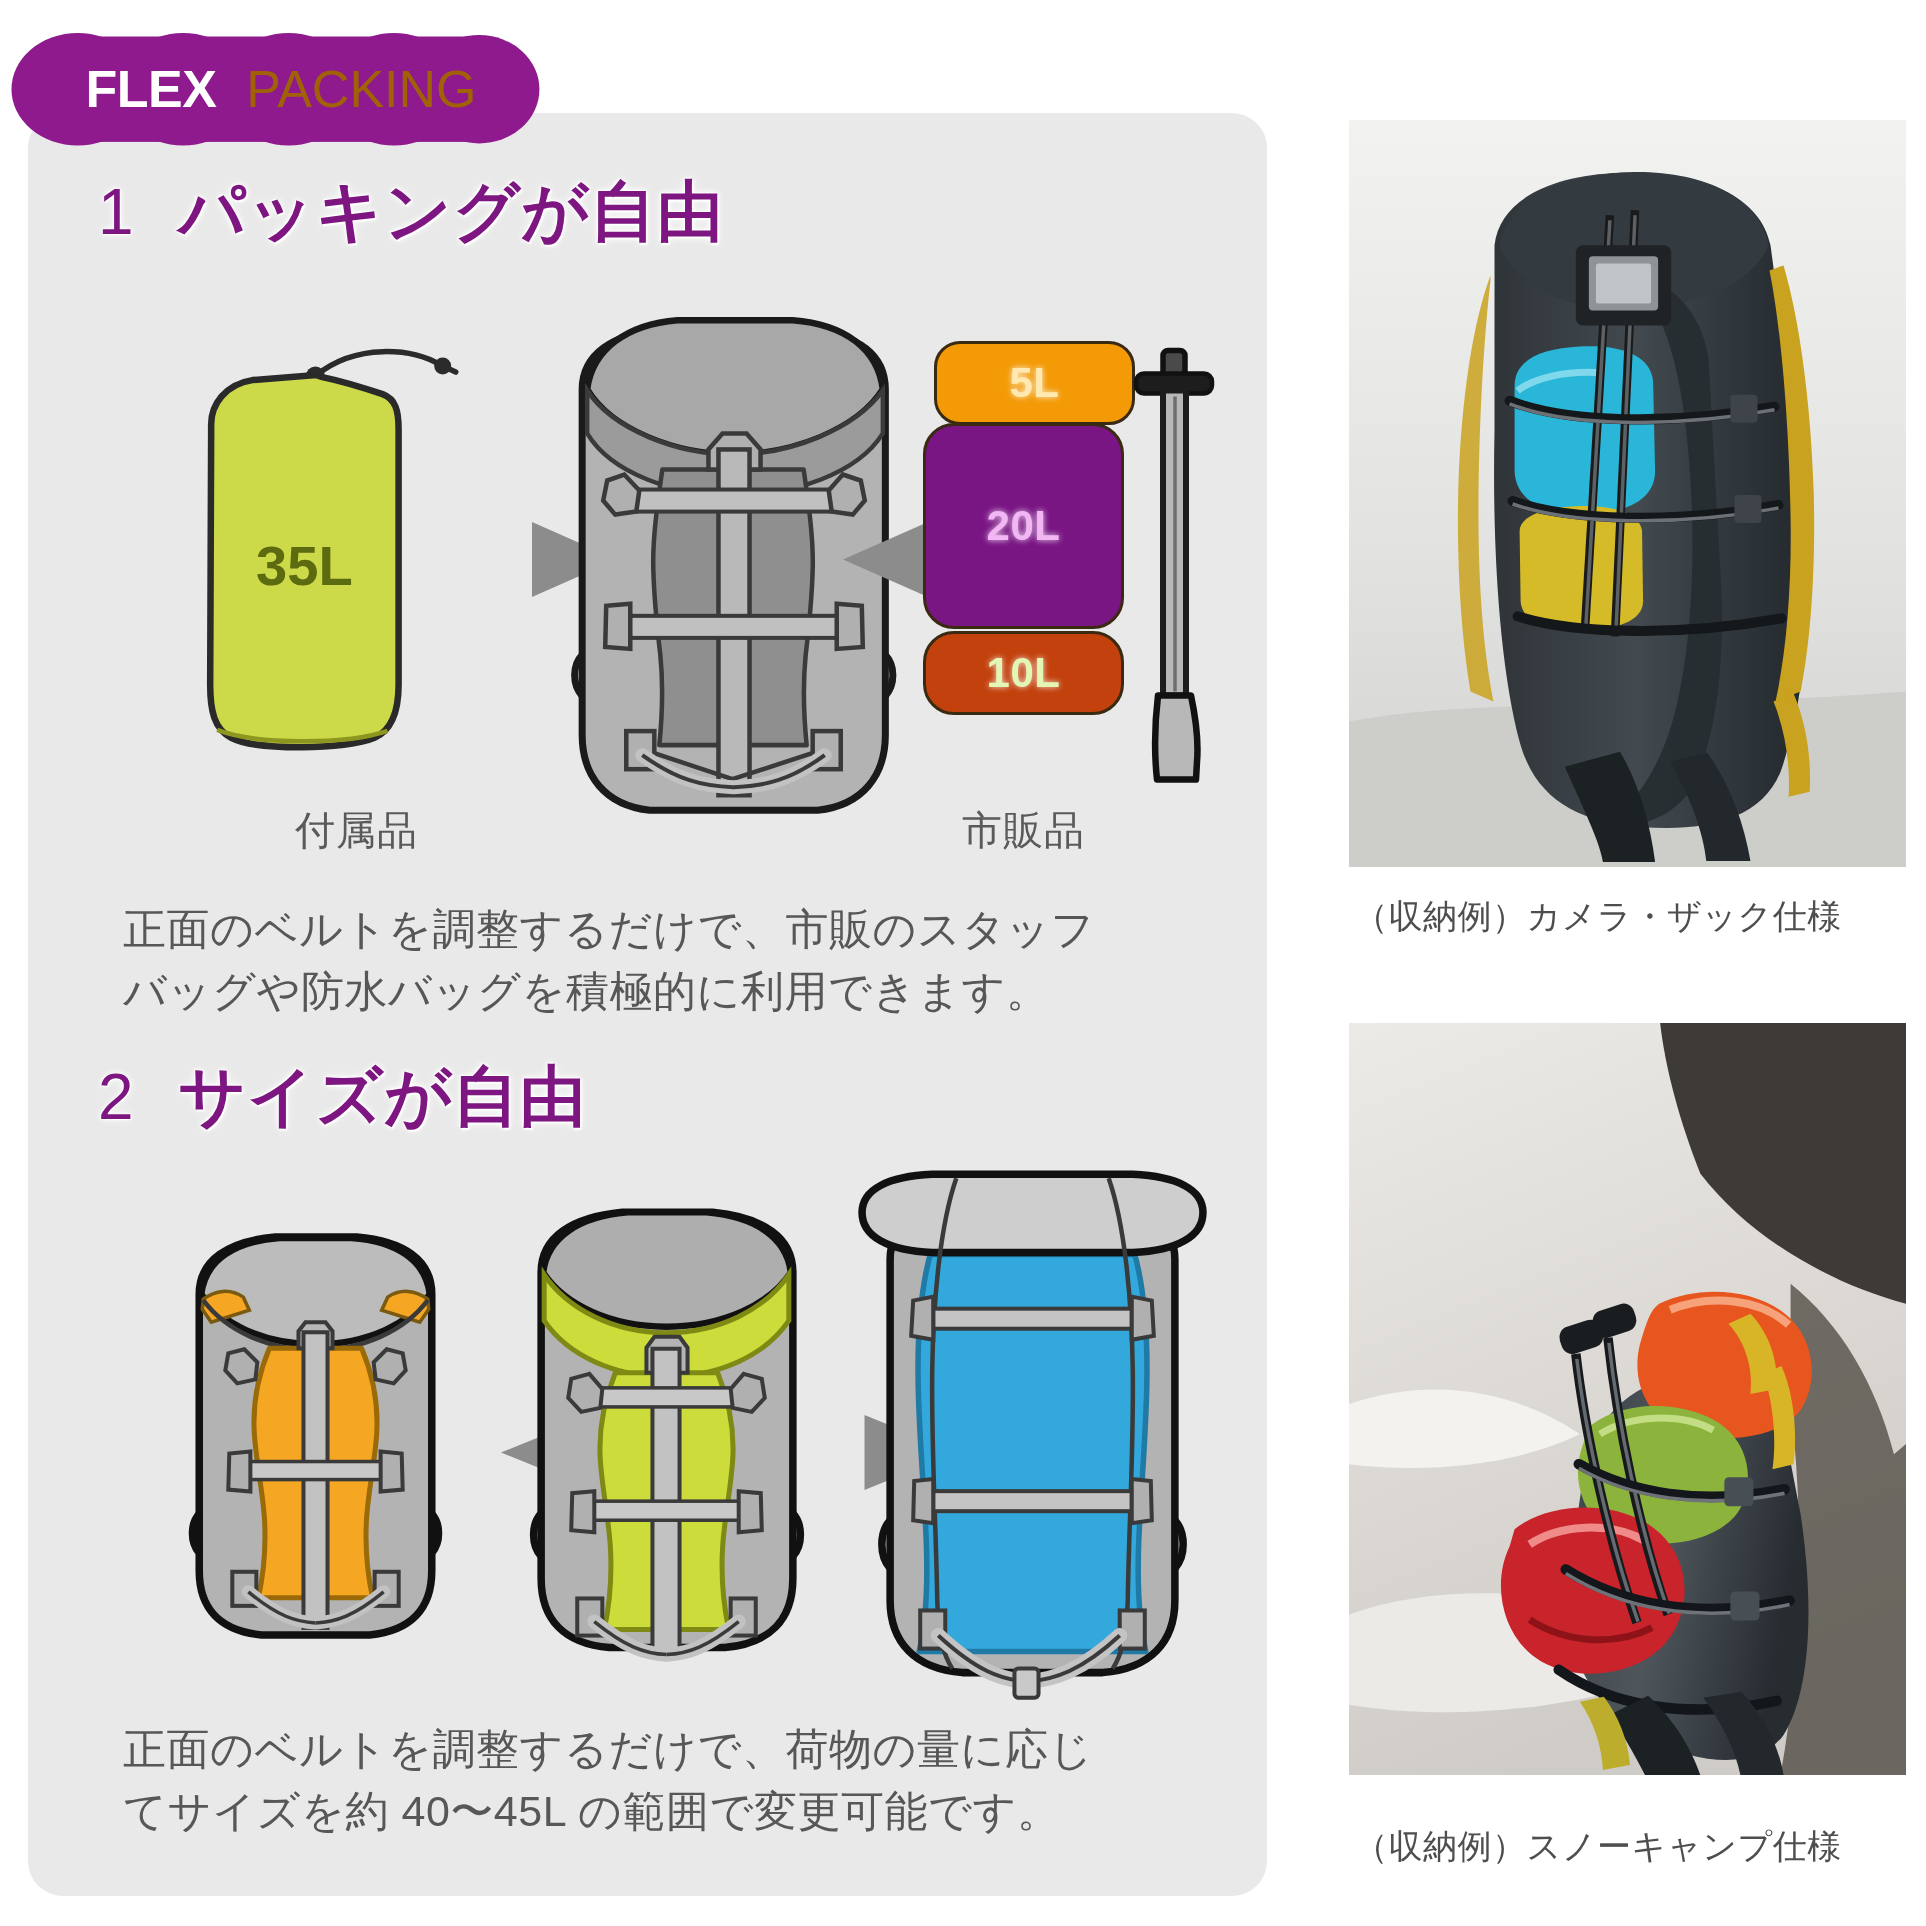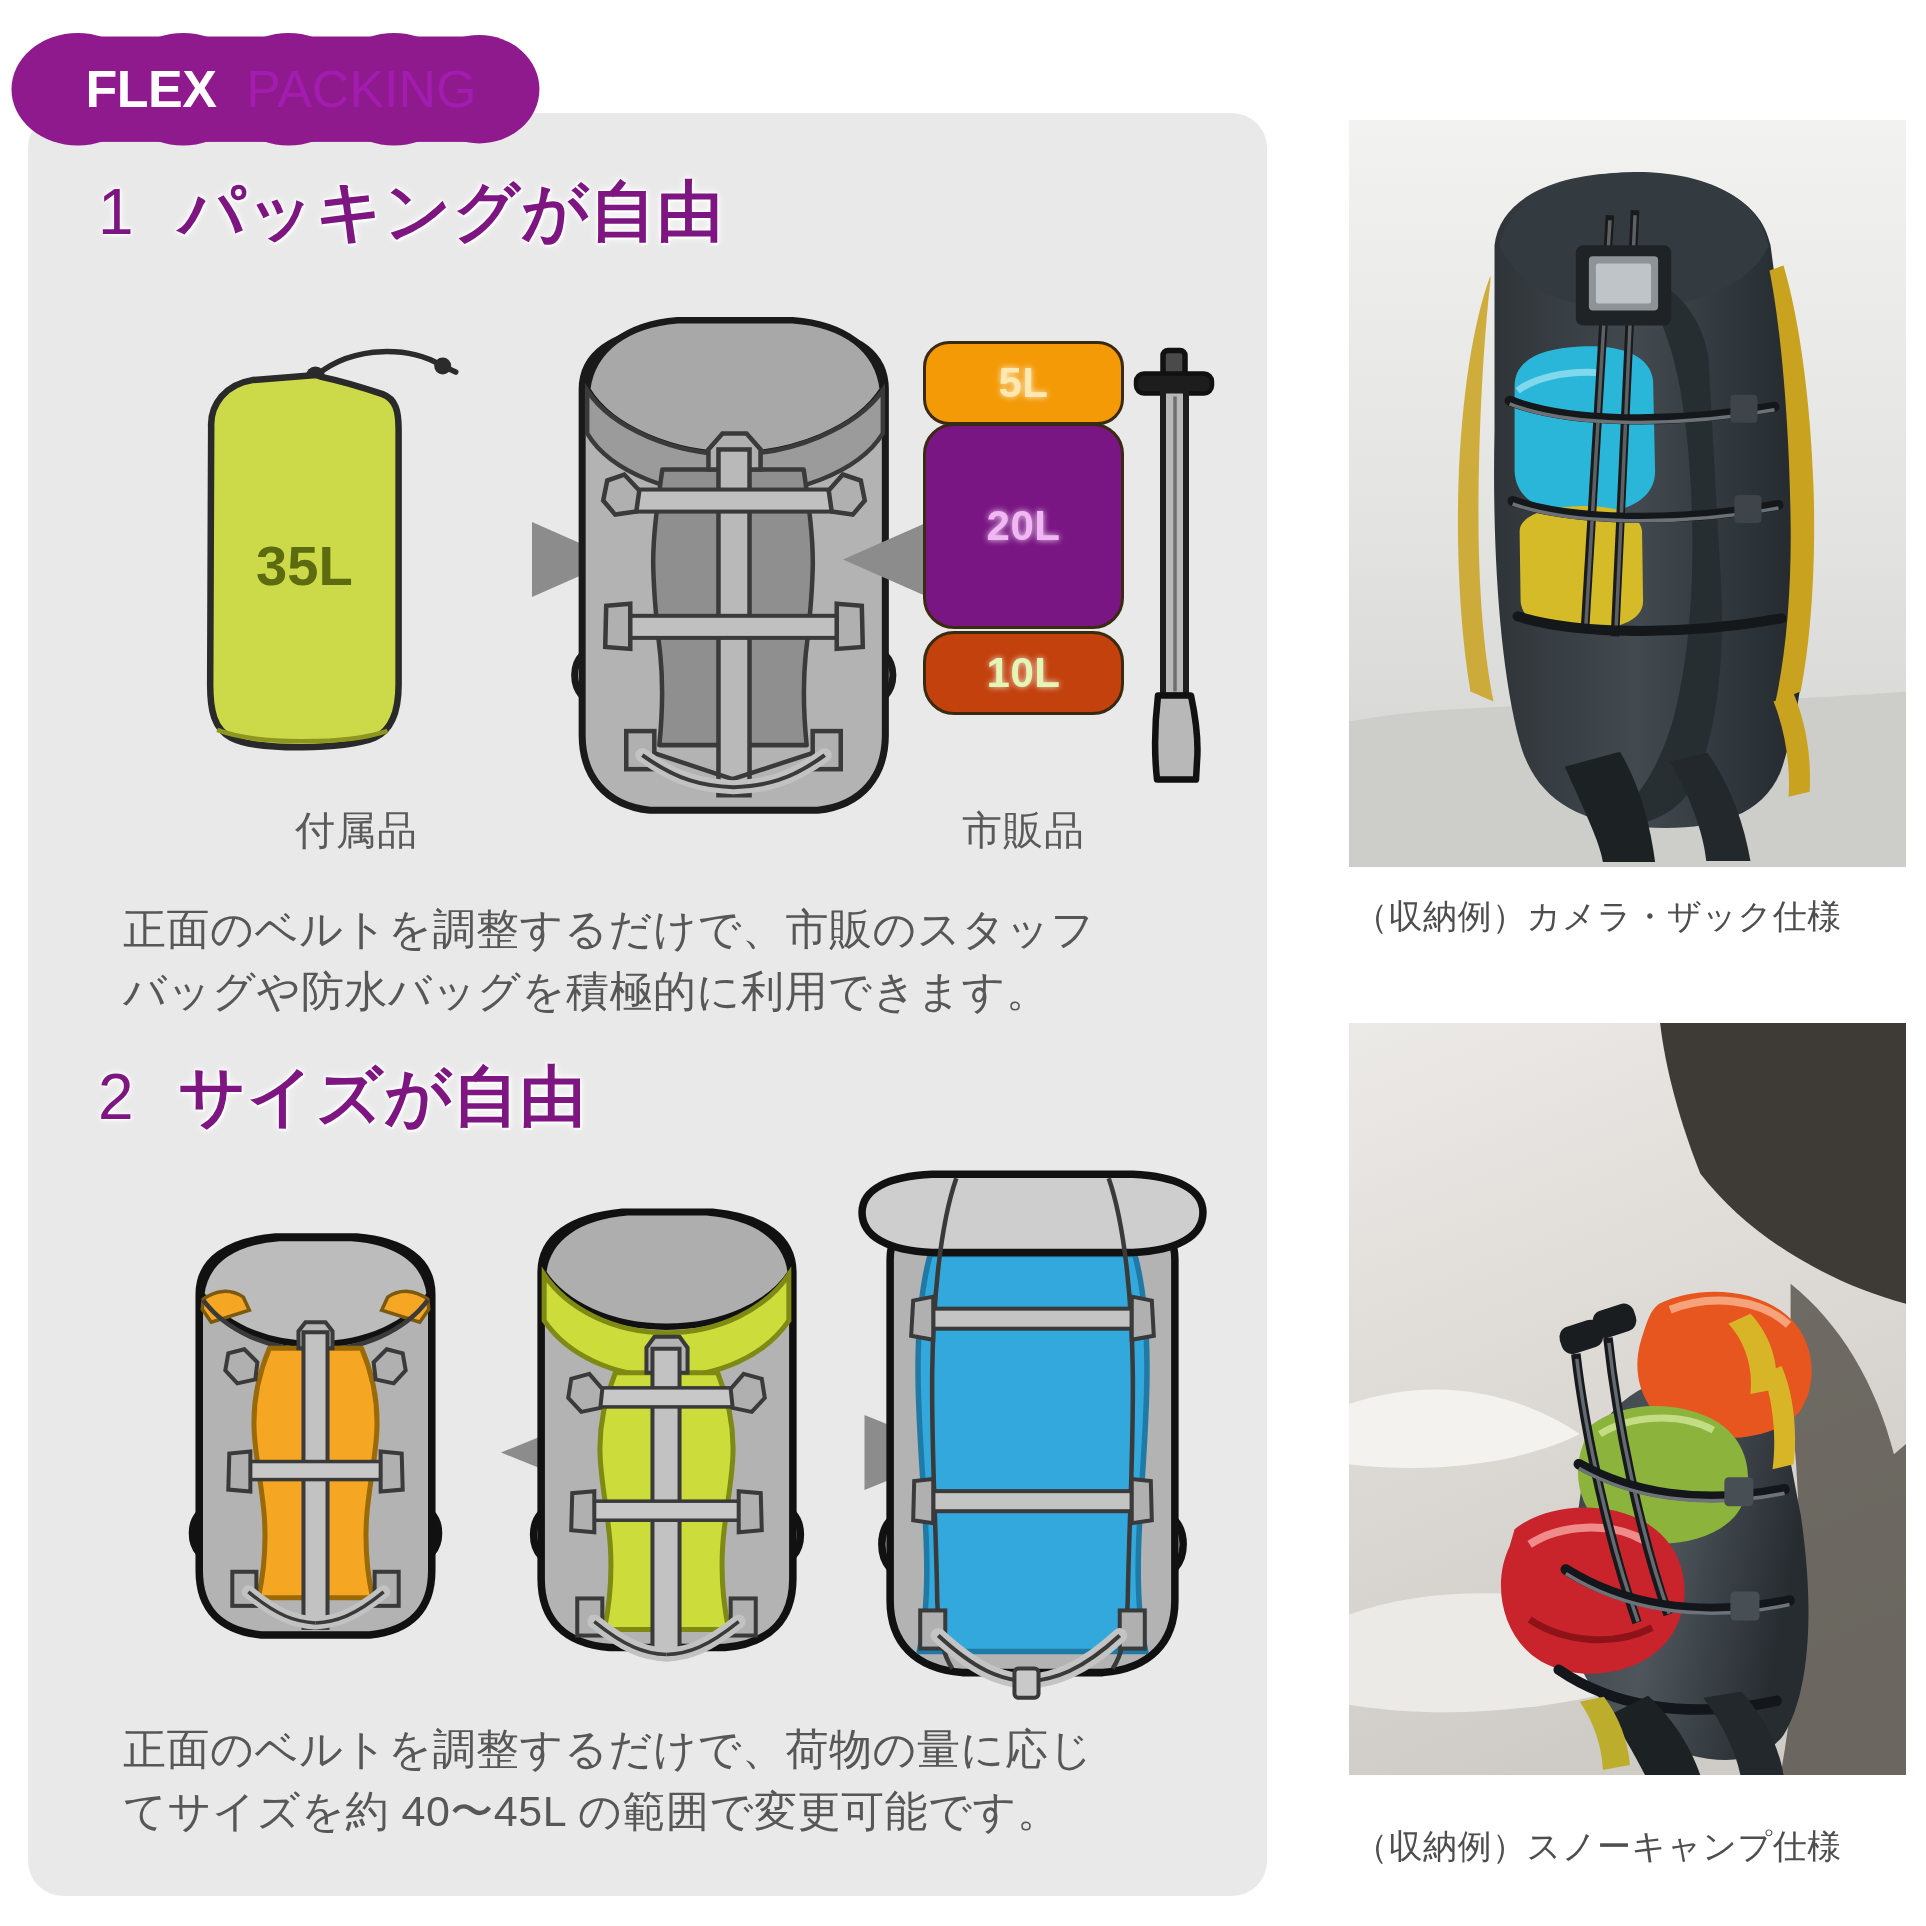--- a/index.html
+++ b/index.html
@@ -22,21 +22,21 @@
     position: absolute; left: 0; top: 0; width: 100%; height: 100%;
     display: flex; align-items: center; justify-content: center;
     gap: 30px;
     z-index: 2;
   }
   .badge-flex {
     font-size: 52px; font-weight: bold; color: #ffffff;
     letter-spacing: -0.5px; line-height: 1;
   }
   .badge-packing {
-    font-size: 52px; font-weight: normal; color: #a21caf;
+    font-size: 52px; font-weight: normal; color: #a16207;
     letter-spacing: 0px; line-height: 1;
   }
 
   
   .panel {
     position: absolute; left: 28px; top: 113px;
     width: 1239px; height: 1783px;
     background: #e9e9e9;
     border-radius: 35px;
   }
@@ -190,21 +190,21 @@
       <rect x="600" y="852" width="56" height="76" fill="#b0b0b0" stroke="#3a3a3a" stroke-width="9"></rect>
       <path d="M260,900 C330,950 380,962 442,964 C504,962 556,950 624,900" fill="none" stroke="#c2c2c2" stroke-width="28" stroke-linecap="round"></path>
       <path d="M260,900 C330,950 380,962 442,964 C504,962 556,950 624,900" fill="none" stroke="#3a3a3a" stroke-width="8" fill-opacity="0"></path>
     </svg>
 
     <svg style="position:absolute; left:662px; top:191px; width:115px; height:115px;" viewBox="0 0 230 230">
       <polygon points="200,40 200,190 30,115" fill="#8c8c8c"></polygon>
     </svg>
 
     <div style="position:absolute; left:757px; top:30px; width:201px; height:451px;">
-      <div class="sack" style="left:0; top:0; width:201px; height:84px; border-radius:26px;
+      <div class="sack" style="left:11px; top:0; width:201px; height:84px; border-radius:26px;
            background:#F39A06; color:#ffe9b0;">5L</div>
       <div class="sack" style="left:0; top:82px; width:201px; height:206px; border-radius:31px;
            background:#7A1584; color:#f2b6f5;">20L</div>
       <div class="sack" style="left:0; top:290px; width:201px; height:84px; border-radius:31px;
            background:#c2410c; color:#e2f7b4;">10L</div>
     </div>
     <div class="item-caption" style="left:767px; top:492px; width:181px;">市販品</div>
 
     <svg style="position:absolute; left:968px; top:35px; width:90px; height:441px;" viewBox="0 0 180 880">
       <rect x="58" y="8" width="44" height="80" rx="10" fill="#4a4a4a" stroke="#111" stroke-width="11"></rect>

